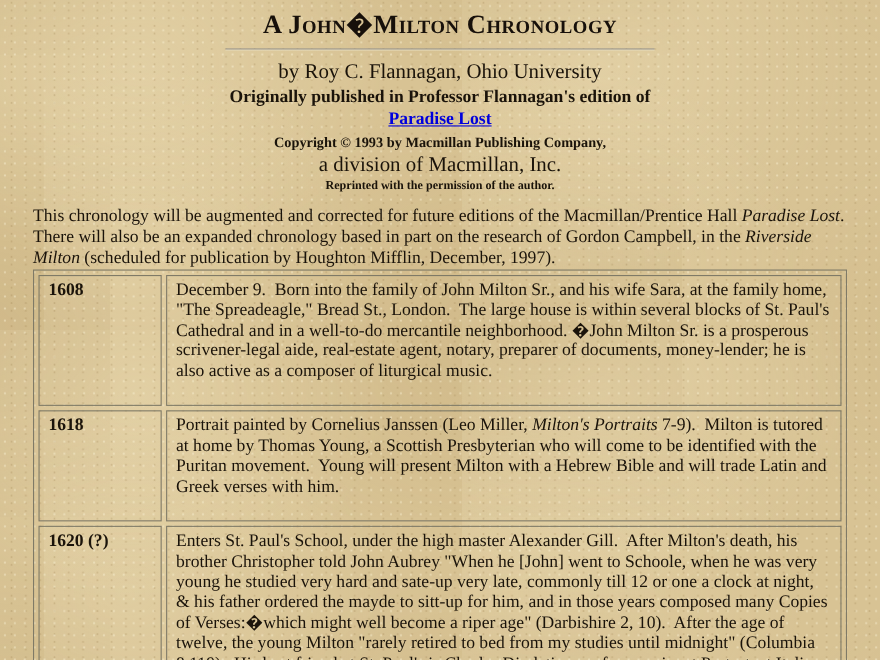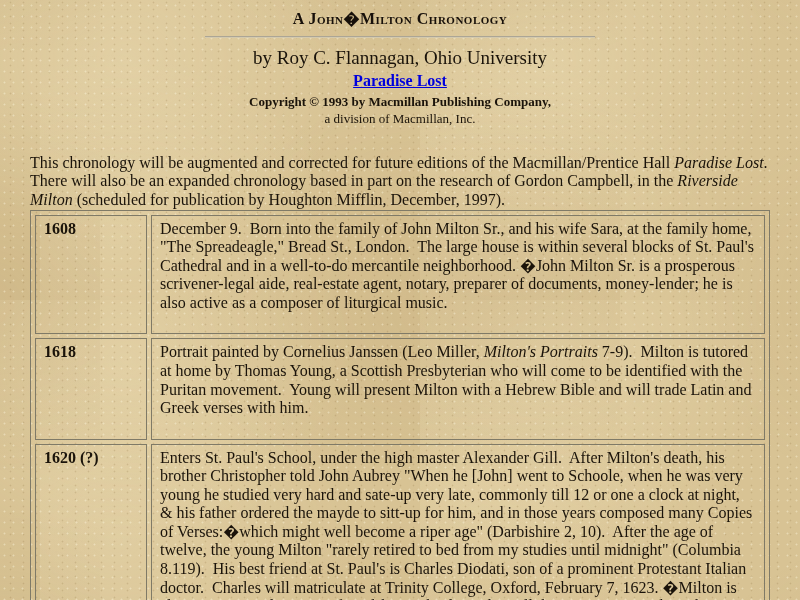--- a/index.html
+++ b/index.html
@@ -18,41 +18,41 @@
       radial-gradient(ellipse at 75% 60%, rgba(165,133,80,0.16), transparent 60%),
       radial-gradient(ellipse at 20% 80%, rgba(255,244,210,0.20), transparent 55%);
     background-size: 9px 11px, 13px 7px, 420px 300px, 520px 420px, 380px 300px;
     background-position: 0 0, 4px 6px, 0 0, 100px 50px, 40px 0;
   }
   .page { padding: 4px 30px 0 30px; }
   h1.title {
     text-align: center;
     font-variant: small-caps;
     font-weight: bold;
-    font-size: 16px;
+    font-size: 24px;
     letter-spacing: 0.5px;
     line-height: 1.1;
     margin: 6px 0 8px 0;
     color: #17100a;
   }
   .title-rule {
     width: 390px; height: 2px;
     border: 0; margin: 0 auto 9px auto;
     background: linear-gradient(#97938a, #e8dcba);
   }
   .center { text-align: center; }
   .byline { font-size: 19px; margin-bottom: 3px; }
   .publine { font-weight: bold; margin-bottom: 2px; }
   .linkline { font-weight: bold; margin-bottom: 4px; }
   .linkline a { color: #0000dd; }
   .copyright { font-size: 13px; font-weight: bold; margin-bottom: 1px; }
-  .division { font-size: 13px; margin-bottom: 2px; }
+  .division { font-size: 19px; margin-bottom: 2px; }
   .reprint { font-size: 11px; font-weight: bold; }
   .intro {
-    margin: 27px 0 0 0;
+    margin: 13px 0 0 0;
     line-height: 1.17;
     white-space: pre-wrap;
   }
   .signature { margin: 15px 0 12px 0; }
   table.chron {
     width: 100%;
     border-collapse: separate;
     border-spacing: 4px;
     border: 1px solid #7f7a67;
   }
@@ -67,23 +67,25 @@
 </style>
 </head>
 <body>
 
 <div class="page">
 
   <h1 class="title">A John�Milton Chronology</h1>
   <hr class="title-rule">
 
   <div class="center byline">by Roy C. Flannagan, Ohio University</div>
+  <div class="center publine">Originally published in Professor Flannagan's edition of</div>
   <div class="center linkline"><a href="#">Paradise Lost</a></div>
   <div class="center copyright">Copyright © 1993 by Macmillan Publishing Company,</div>
   <div class="center division">a division of Macmillan, Inc.</div>
+  <div class="center reprint">Reprinted with the permission of the author.</div>
 
   <p class="intro"><span>This chronology will be augmented and corrected for future editions of the Macmillan/Prentice Hall </span><i>Paradise Lost</i><span>.  There will also be an expanded chronology based in part on the research of Gordon Campbell, in the </span><i>Riverside Milton</i><span> (scheduled for publication by Houghton Mifflin, December, 1997).</span></p>
 
   <table class="chron">
     <tbody>
       <tr>
         <td class="year">1608</td>
         <td class="desc"><span>December 9.  Born into the family of John Milton Sr., and his wife Sara, at the family home, "The Spreadeagle," Bread St., London.  The large house is within several blocks of St. Paul's Cathedral and in a well-to-do mercantile neighborhood. �John Milton Sr. is a prosperous scrivener-legal aide, real-estate agent, notary, preparer of documents, money-lender; he is also active as a composer of liturgical music.</span></td>
       </tr>
       <tr>

